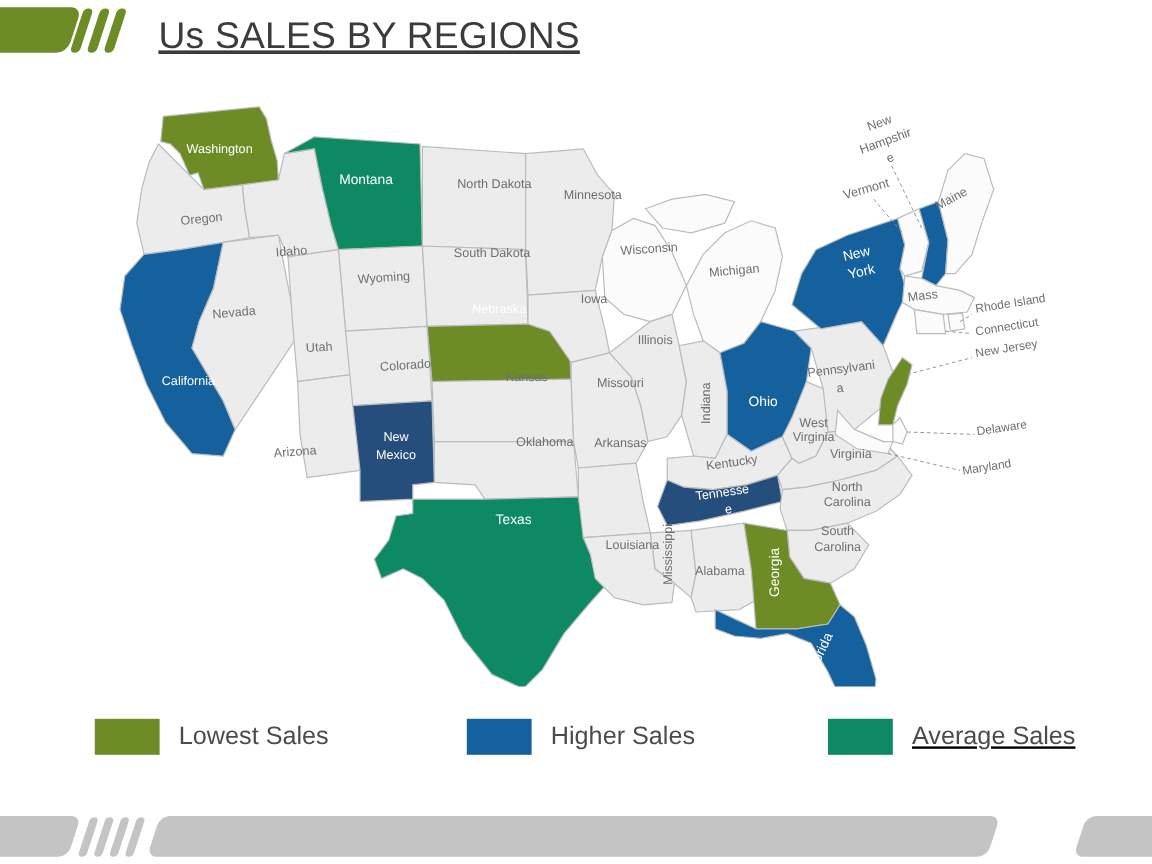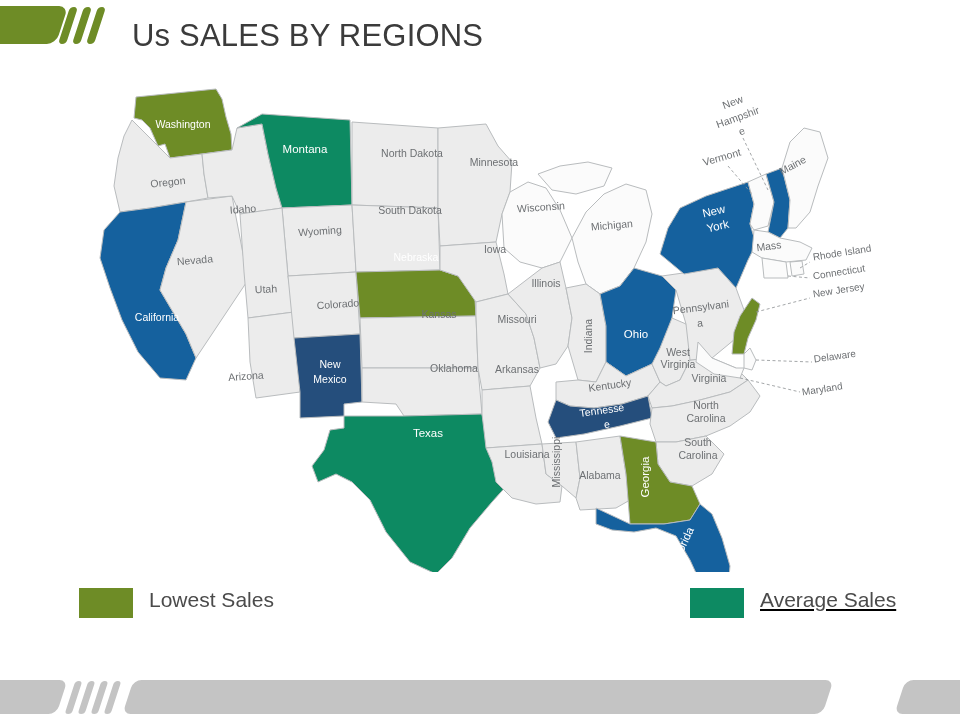--- a/index.html
+++ b/index.html
@@ -7,38 +7,38 @@
     width:960px;height:720px;background:#ffffff;overflow:hidden;
     font-family:"Liberation Sans",sans-serif;position:relative;
   }
   
   #header{position:absolute;left:0;top:0;width:960px;height:62px;}
   .logo-para{position:absolute;top:6px;left:-14px;width:76px;height:38px;
     background:#6e8c26;transform:skewX(-18deg);border-radius:0 9px 9px 0;}
   .logo-slash{position:absolute;top:7px;width:8px;height:37px;background:#6e8c26;
     transform:skewX(-18deg);border-radius:4px;}
   .ls1{left:64px;} .ls2{left:78px;} .ls3{left:92px;}
-  #page-title{position:absolute;left:132px;top:18px;font-size:31px;color:#3b3b3b;
-    letter-spacing:.2px;white-space:nowrap;}
+  #page-title{position:absolute;left:132px;top:12px;font-size:31px;color:#3b3b3b;
+    letter-spacing:.2px;white-space:nowrap;text-decoration:underline;}
 
   
   #map-wrap{position:absolute;left:0;top:62px;width:960px;height:510px;}
   svg#usmap{display:block;}
   .st{stroke:#b9bcbe;stroke-width:1;}
   .lbl{font-family:"Liberation Sans",sans-serif;font-size:10.5px;fill:#6d7073;
        text-anchor:middle;dominant-baseline:middle;}
   .lbl.hi{fill:#ffffff;}
   .lbl.big{font-size:11.5px;}
   .leader{stroke:#8d9093;stroke-width:.8;stroke-dasharray:3 2.5;fill:none;}
   .cl{font-family:"Liberation Sans",sans-serif;font-size:10px;fill:#6d7073;
       text-anchor:start;dominant-baseline:middle;}
 
   
   #legend{position:absolute;left:0;top:588px;width:960px;height:52px;}
-  .lg-item{position:absolute;top:0;height:52px;display:flex;align-items:flex-start;}
+  .lg-item{position:absolute;top:0;height:52px;display:flex;align-items:center;}
   .lg-sw{width:54px;height:30px;}
   .lg-tx{margin-left:16px;font-size:21px;color:#4b4b4b;white-space:nowrap;}
   #lg0{left:79px;} #lg1{left:389px;} #lg2{left:690px;text-decoration:underline;}
 
   
   #footer{position:absolute;left:0;top:680px;width:960px;height:40px;}
   .f-para{position:absolute;top:0;height:34px;background:#c4c4c4;
     transform:skewX(-18deg);}
   .fp1{left:-16px;width:78px;border-radius:0 8px 8px 0;}
   .fp2{left:128px;width:700px;border-radius:8px;}
@@ -186,20 +186,24 @@
   <text class="cl" x="814" y="298" transform="rotate(-8 814 298)">Delaware</text>
   <text class="cl" x="802" y="331" transform="rotate(-9 802 331)">Maryland</text>
 </svg>
 </div>
 
 <div id="legend">
   <div class="lg-item" id="lg0">
     <div class="lg-sw" style="background:#6e8c26"></div>
     <div class="lg-tx">Lowest Sales</div>
   </div>
+  <div class="lg-item" id="lg1">
+    <div class="lg-sw" style="background:#15619e"></div>
+    <div class="lg-tx">Higher Sales</div>
+  </div>
   <div class="lg-item" id="lg2">
     <div class="lg-sw" style="background:#0d8a62"></div>
     <div class="lg-tx">Average Sales</div>
   </div>
 </div>
 
 <div id="footer">
   <div class="f-para fp1"></div>
   <div class="f-slash fs1"></div>
   <div class="f-slash fs2"></div>

